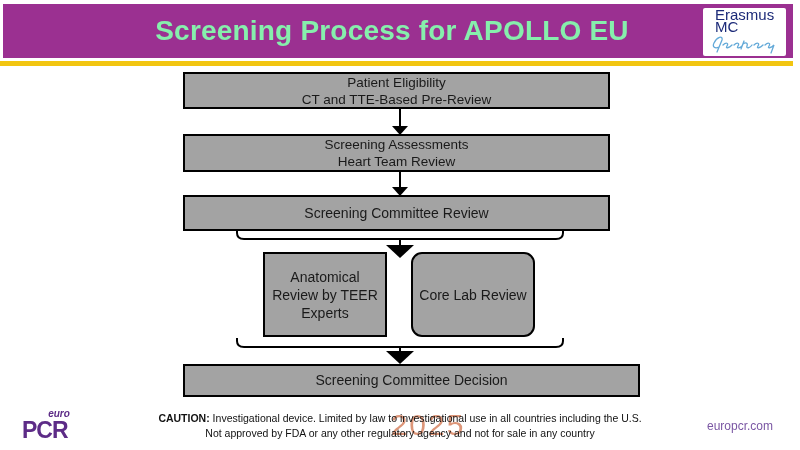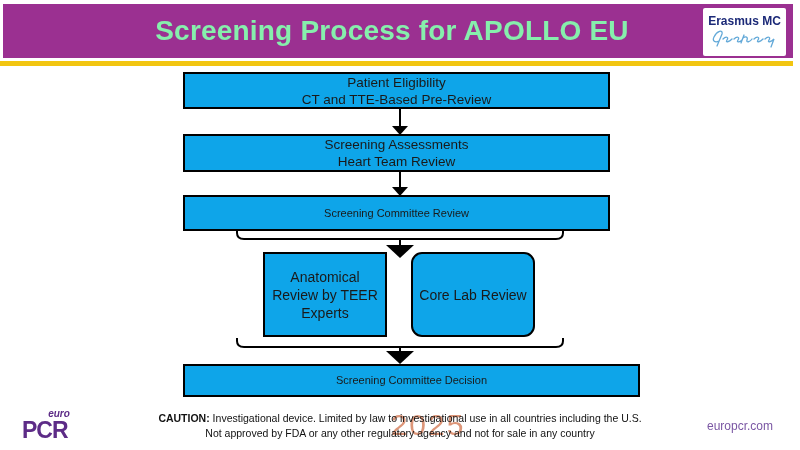--- a/index.html
+++ b/index.html
@@ -16,39 +16,39 @@
     position:absolute;left:0;top:0;width:100%;height:54px;
     display:flex;align-items:center;justify-content:center;
     color:#86efac;font-weight:bold;font-size:28px;letter-spacing:0.2px;
     padding-right:12px;box-sizing:border-box;
   }
   .erasmus-logo{
     position:absolute;right:7px;top:4px;width:83px;height:48px;
     background:#ffffff;border-radius:2px;
     display:flex;flex-direction:column;align-items:center;justify-content:center;
   }
-  .erasmus-text{color:#1c2a78;font-weight:bold;font-size:12px;line-height:12px;}
+  .erasmus-text{color:#1c2a78;font-weight:normal;font-size:15px;line-height:12px;margin-left:12px;}
   .accent-line{
     position:absolute;left:0;top:61px;width:793px;height:5px;background:#f2c511;
   }
   
   .connectors{position:absolute;left:0;top:0;width:800px;height:450px;pointer-events:none;}
   .connectors line,.connectors path{stroke:#000000;stroke-width:2;fill:none;}
   .connectors polygon{fill:#000000;stroke:none;}
   
   .flow-box{
-    position:absolute;background:#0ea5e9;border:2px solid #000000;box-sizing:border-box;
+    position:absolute;background:#a3a3a3;border:2px solid #000000;box-sizing:border-box;
     display:flex;flex-direction:column;align-items:center;justify-content:center;
     color:#1a1a1a;text-align:left;
   }
   .flow-box .bline{font-size:13.5px;line-height:17px;}
   #step1{left:183px;top:72px;width:427px;height:37px;}
   #step2{left:183px;top:134px;width:427px;height:38px;}
   #step3{left:183px;top:195px;width:427px;height:36px;}
-  #step3 .bline,#step5 .bline{font-size:11px;}
+  #step3 .bline,#step5 .bline{font-size:14px;}
   #step4a{left:263px;top:252px;width:124px;height:85px;}
   #step4b{left:411px;top:252px;width:124px;height:85px;border-radius:11px;}
   #step4a .bline,#step4b .bline{font-size:14px;line-height:18px;}
   #step5{left:183px;top:364px;width:457px;height:33px;}
   
   .watermark{
     position:absolute;left:363px;top:408px;width:130px;text-align:center;
     font-size:30px;letter-spacing:2px;color:#c2410c;opacity:0.55;
   }
   .caution{

